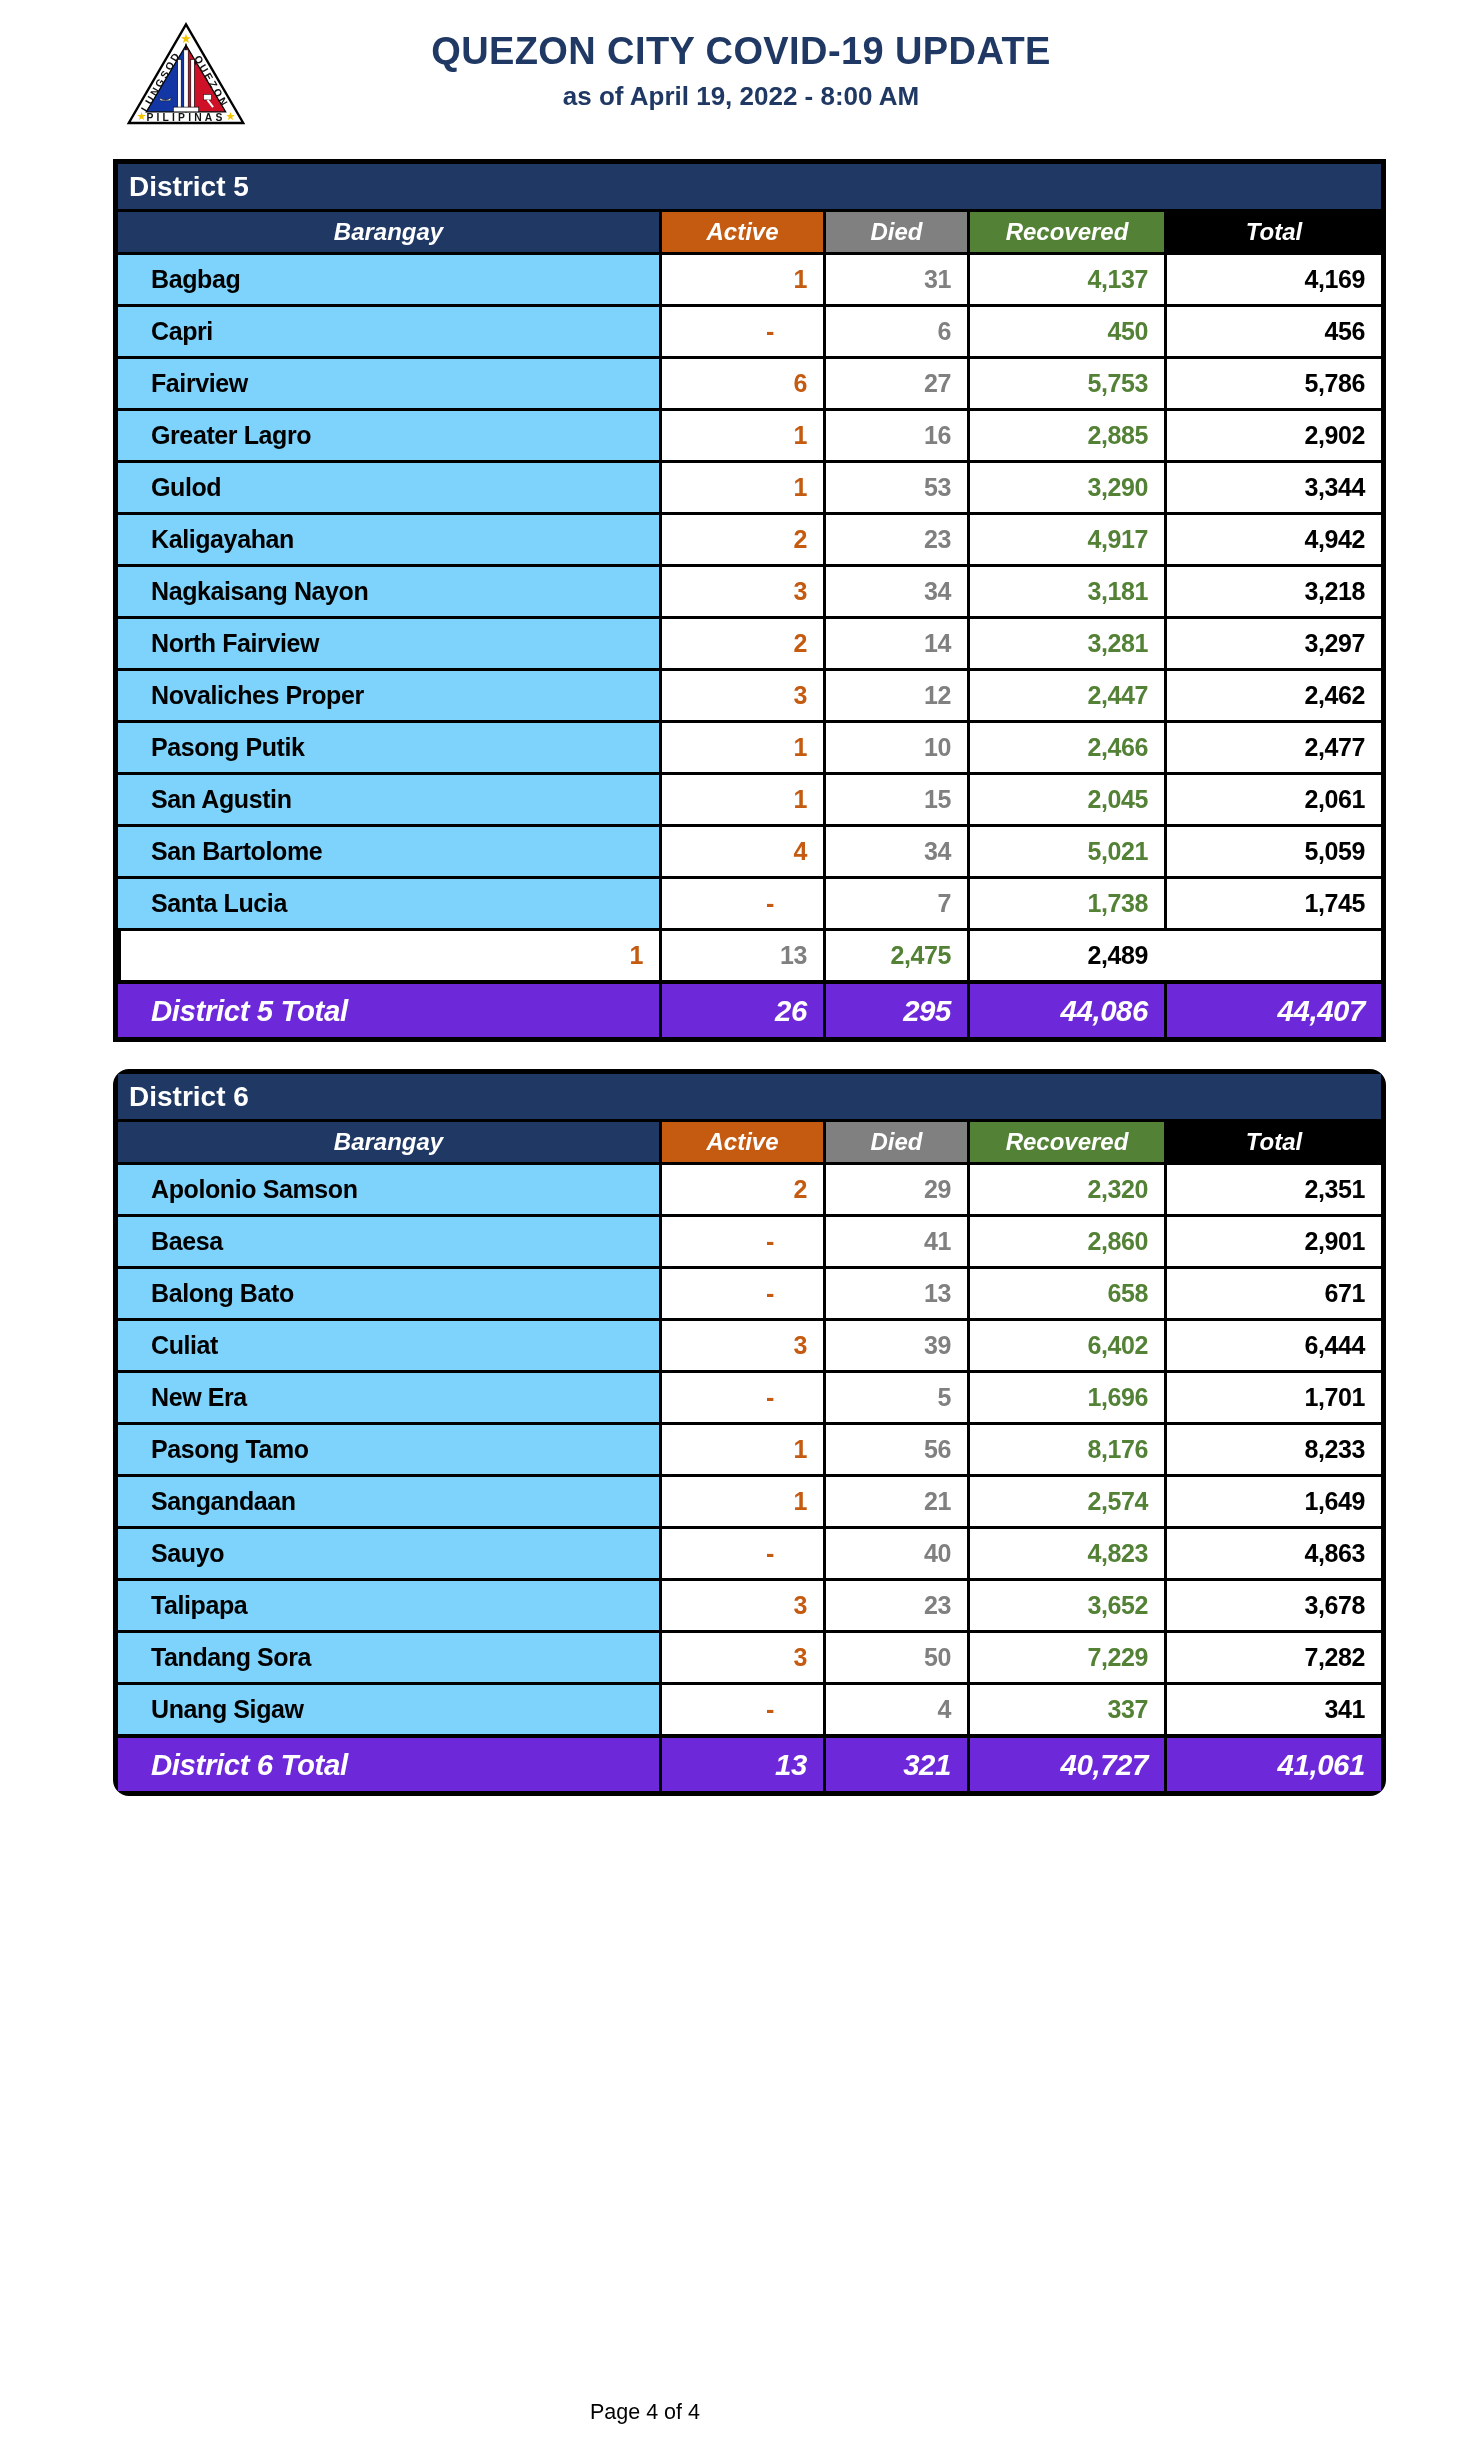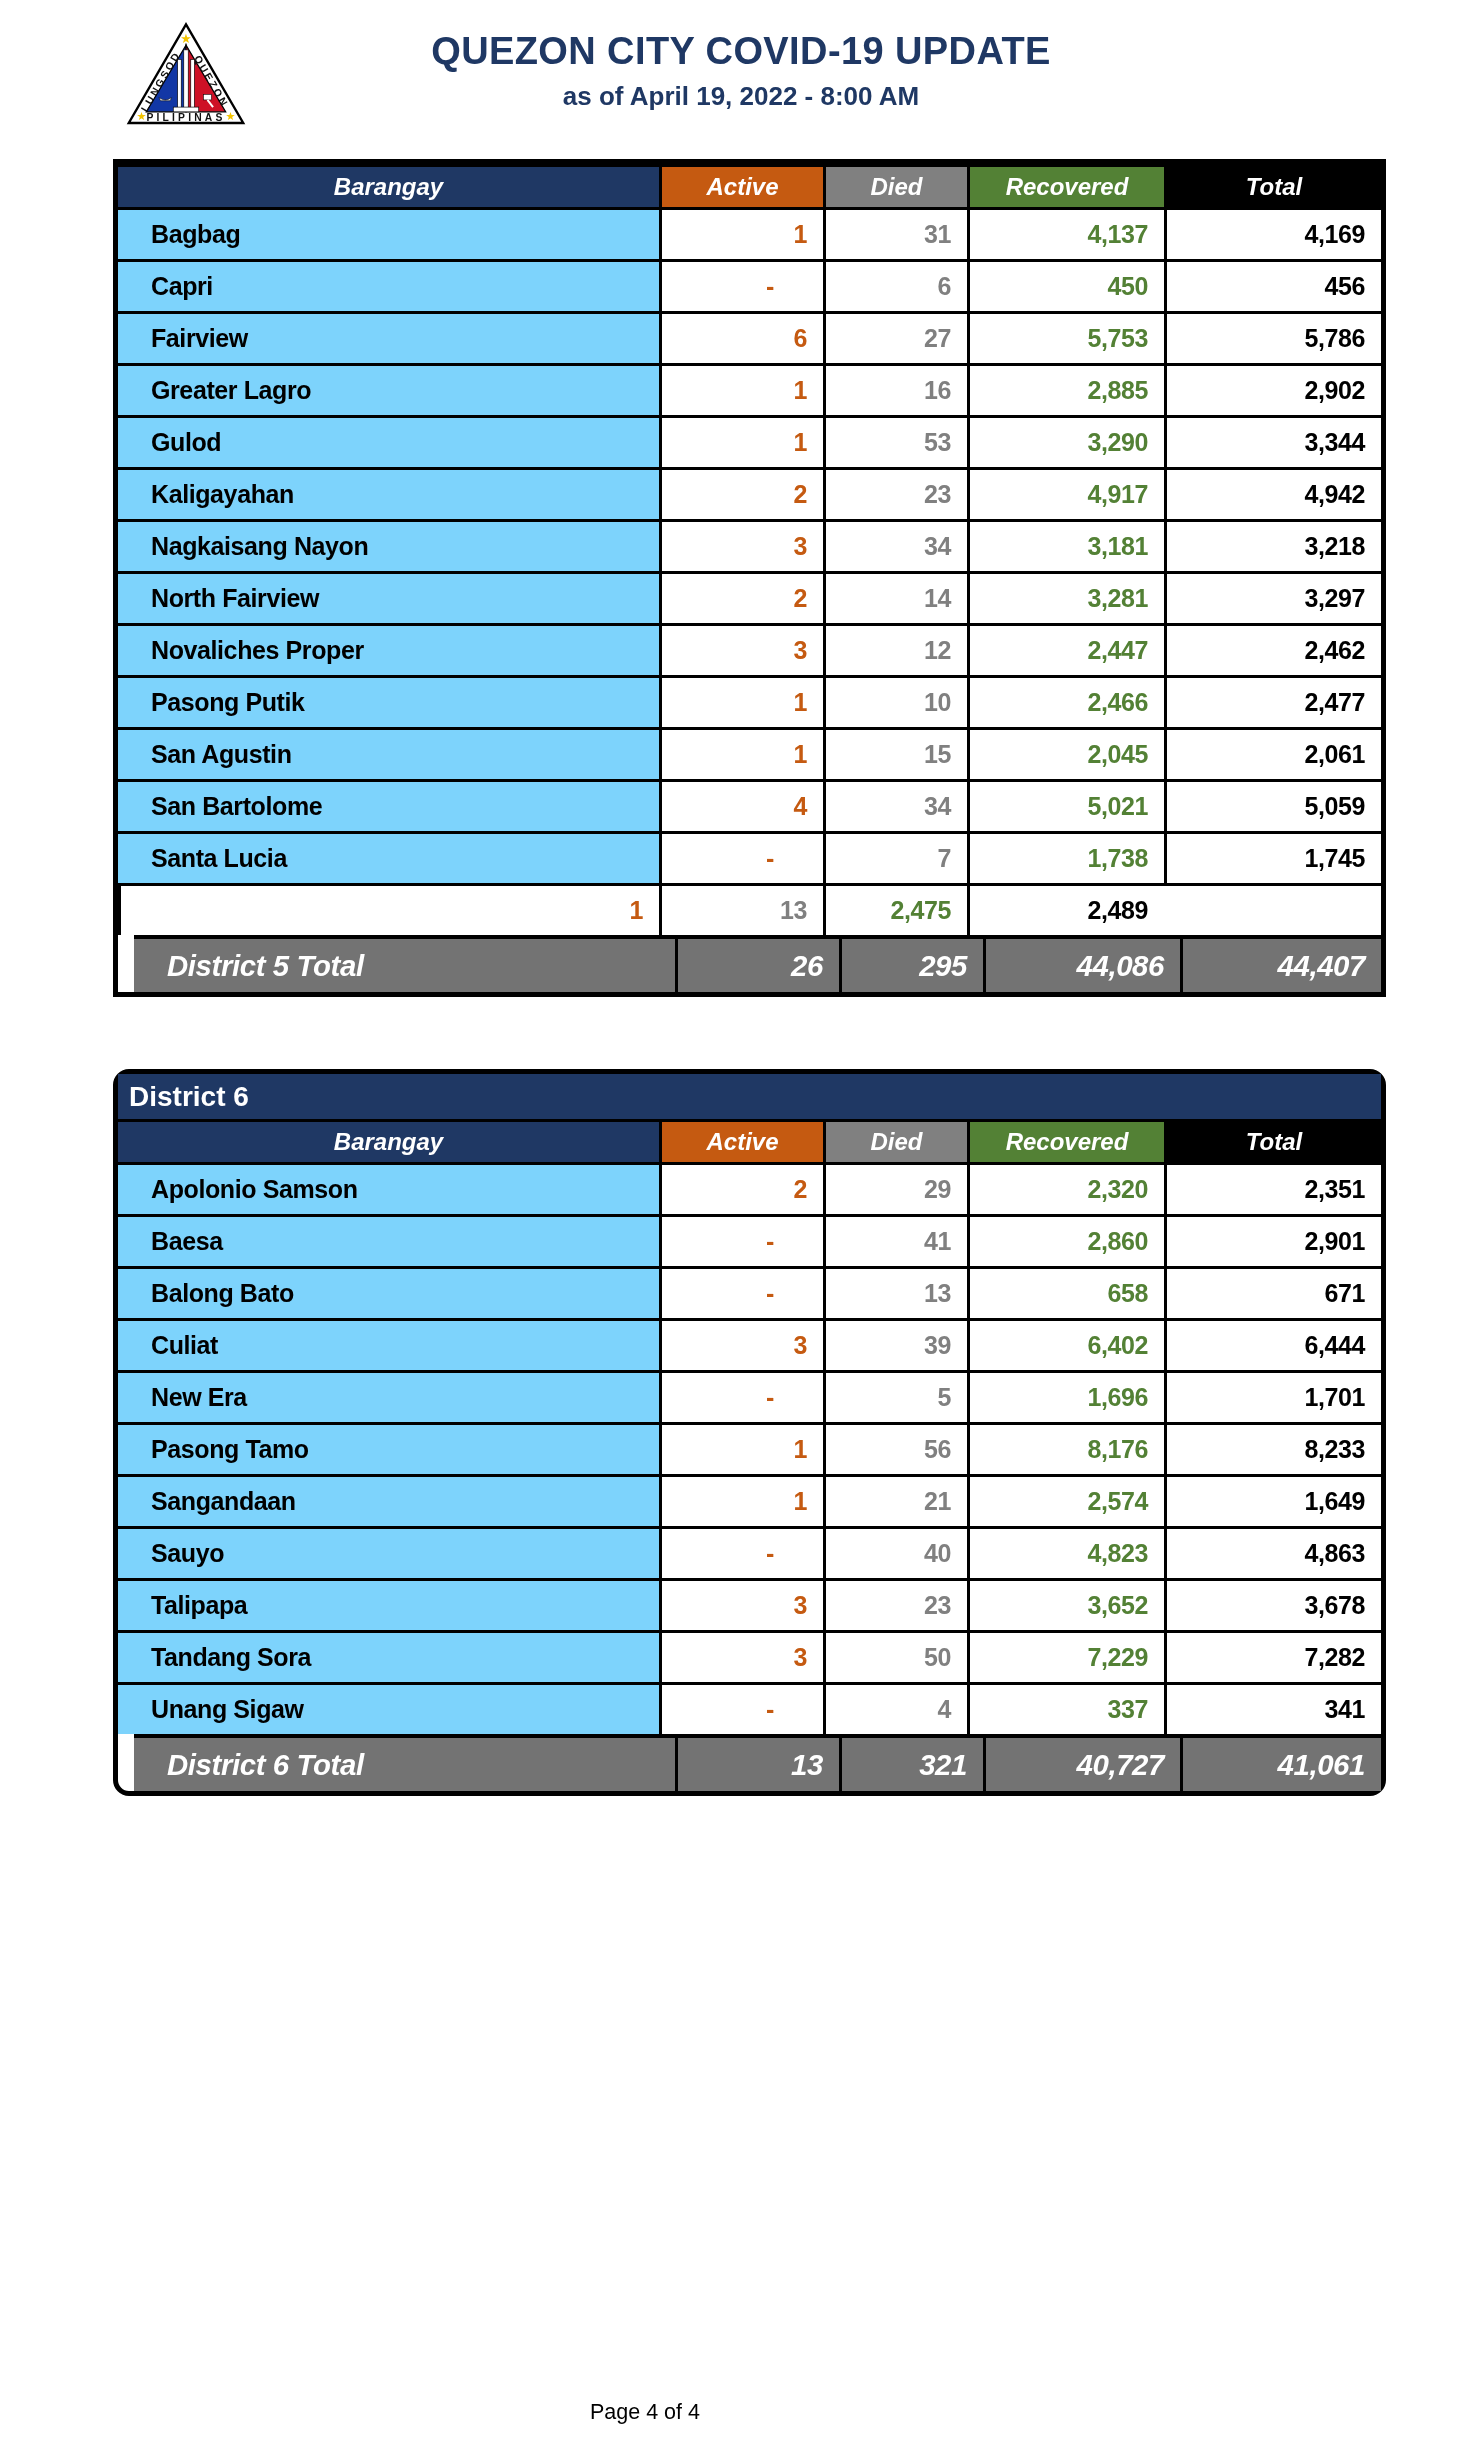--- a/index.html
+++ b/index.html
@@ -36,21 +36,21 @@
   .row .cell { height:49px; line-height:49px; font-size:25px; font-weight:bold;
                border-left:3.2px solid #000; letter-spacing:-0.4px; white-space:nowrap; overflow:hidden; }
   .cell.name { background:#7dd3fc; border-left:none; padding-left:33px; color:#000; }
   .cell.num  { text-align:right; padding-right:16px; }
   .cell.active    { color:#C55A11; }
   .cell.died      { color:#808080; }
   .cell.recovered { color:#538135; }
   .cell.total     { color:#000000; }
   .cell.dash      { padding-right:49px; }
 
-  .totalrow { border-top:4px solid #000; background:#737373; color:#fff;margin-left:16px; }
+  .totalrow { border-top:4px solid #000; background:#6d28d9; color:#fff; }
   .totalrow .cell { height:53px; line-height:53px; font-size:29.4px; font-weight:bold;
                     font-style:italic; border-left:3.2px solid #000; letter-spacing:-0.4px; }
   .totalrow .label { padding-left:33px; border-left:none; }
   .totalrow .num  { text-align:right; padding-right:16px; }
 
   
   .page-footer { position:absolute; left:0; top:2400px; width:1290px; text-align:center;
                  font-size:21.5px; color:#000; }
 </style>
 </head>
@@ -75,20 +75,21 @@
     <text x="22" y="124" font-size="14" fill="#F4C400" text-anchor="middle">★</text>
     <text x="134" y="124" font-size="14" fill="#F4C400" text-anchor="middle">★</text>
   </svg>
   <div class="title-block">
     <div class="main-title">QUEZON CITY COVID-19 UPDATE</div>
     <div class="sub-title">as of April 19, 2022 - 8:00 AM</div>
   </div>
 </div>
 
 <section class="tbl t0">
+  <div class="bar">District 5</div>
   <div class="grid-row hdr">
     <div class="ch c-barangay">Barangay</div>
     <div class="ch c-active">Active</div>
     <div class="ch c-died">Died</div>
     <div class="ch c-recovered">Recovered</div>
     <div class="ch c-total">Total</div>
   </div>
   <div>
   <div class="grid-row row">
     <div class="cell name">Bagbag</div>

